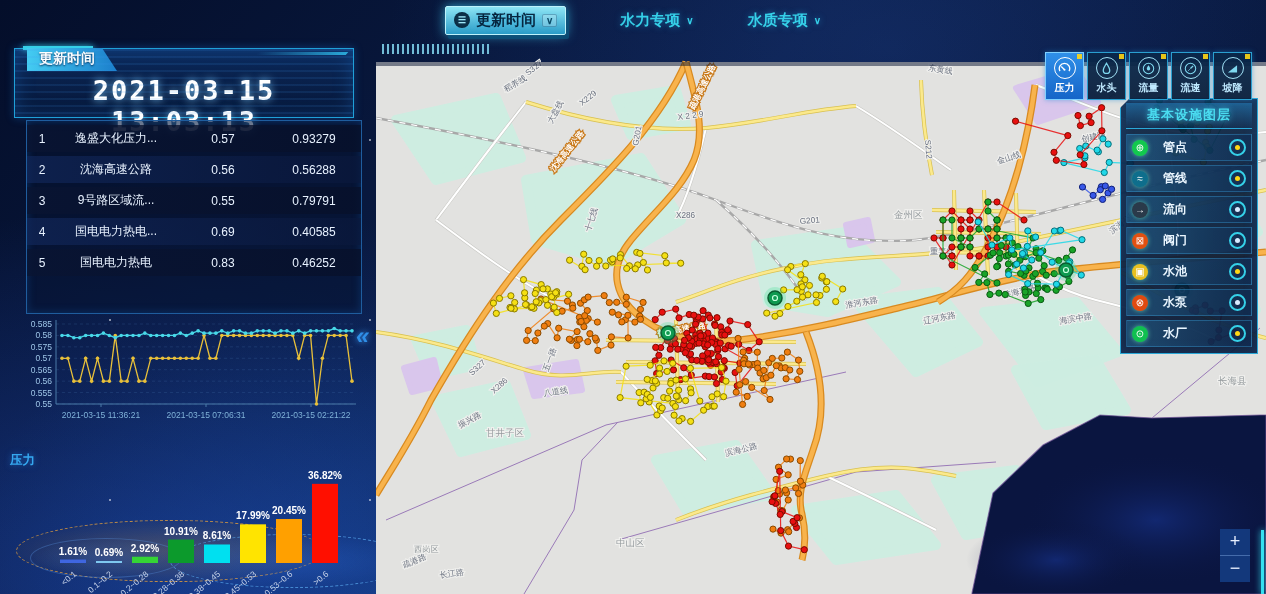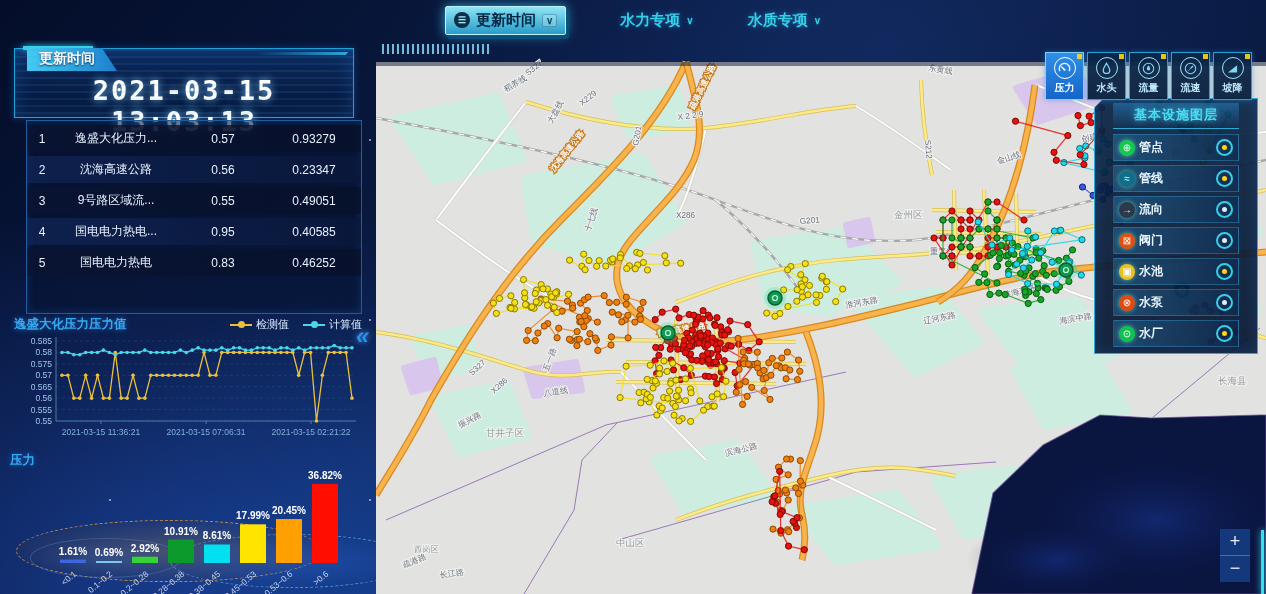--- a/index.html
+++ b/index.html
@@ -71,27 +71,27 @@
   .tool-btn{width:37px;height:46px;border:1px solid #2a9fd0;background:linear-gradient(180deg,rgba(10,40,75,.95),rgba(8,30,60,.95));
     display:flex;flex-direction:column;align-items:center;justify-content:center;gap:2px;cursor:pointer;position:relative;box-shadow:0 0 5px rgba(30,140,220,.5);}
   .tool-btn::after{content:"";position:absolute;right:1px;top:1px;width:5px;height:5px;background:#ffd714;opacity:.9;}
   .tool-btn.active{background:linear-gradient(180deg,#2f8fe8,#1565c8);border-color:#7fd0ff;}
   .tool-btn .t-ico{width:20px;height:20px;border-radius:50%;border:1.5px solid #9fe0f5;display:flex;align-items:center;justify-content:center;}
   .tool-btn.active .t-ico{border-color:#fff;}
   .tool-btn .t-label{font-size:10px;color:#bfe9ff;font-weight:bold;}
   .tool-btn.active .t-label{color:#fff;}
   
   .layer-panel{position:absolute;right:8px;top:58px;width:126px;z-index:19;border:1px solid #2aa8d8;background:linear-gradient(180deg,rgba(8,34,66,.92),rgba(5,20,48,.92));
-    box-shadow:0 0 10px rgba(30,150,230,.5),inset 0 0 14px rgba(30,120,220,.25);padding:4px 18px 6px;clip-path:polygon(10px 0,100% 0,100% 100%,0 100%,0 10px);}
+    box-shadow:0 0 10px rgba(30,150,230,.5),inset 0 0 14px rgba(30,120,220,.25);padding:4px 5px 6px;clip-path:polygon(10px 0,100% 0,100% 100%,0 100%,0 10px);}
   .layer-title{font-size:13px;font-weight:bold;letter-spacing:1px;text-align:center;color:#4adcf0;
     background:linear-gradient(180deg,rgba(40,150,220,.45),rgba(10,50,100,.2));border-bottom:1px solid #2aa8d8;padding:3px 0 4px;margin-bottom:5px;text-shadow:0 0 6px rgba(70,220,250,.8);}
   .layer-item{display:flex;align-items:center;height:25px;margin-top:4px;padding:0 5px;cursor:pointer;
     background:linear-gradient(90deg,rgba(50,160,220,.30),rgba(12,45,90,.45));border:1px solid rgba(60,170,230,.35);}
   .layer-ico{width:16px;height:16px;border-radius:50%;display:flex;align-items:center;justify-content:center;font-size:10px;color:#fff;box-shadow:0 0 5px rgba(120,255,200,.6);}
-  .layer-label{flex:1;margin-left:4px;font-size:12px;font-weight:bold;color:#eaf6ff;font-family:Liberation Mono, monospace;}
+  .layer-label{flex:1;margin-left:15px;font-size:12px;font-weight:bold;color:#eaf6ff;font-family:Liberation Mono, monospace;}
   .layer-toggle{width:13px;height:13px;border:2px solid #35d0e8;border-radius:50%;display:flex;align-items:center;justify-content:center;}
   .layer-toggle i{width:5px;height:5px;border-radius:50%;display:block;}
   
   .zoom-ctrl{position:absolute;right:16px;bottom:12px;width:30px;z-index:20;}
   .zoom-btn{width:30px;height:26px;background:rgba(20,60,130,.9);color:#e8f0ff;font-size:18px;line-height:25px;text-align:center;cursor:pointer;}
   .zoom-btn:first-child{border-bottom:1px solid rgba(120,160,220,.5);}
   .edge-accent{position:absolute;right:2px;bottom:0;width:3px;height:64px;background:#35e0f0;box-shadow:0 0 6px #35e0f0;z-index:21;}
   svg text{font-family:"Liberation Sans",sans-serif;}
 </style>
 </head>
@@ -124,61 +124,44 @@
       <div class="t-row">
         <div class="c-idx">1</div>
         <div class="c-name">逸盛大化压力...</div>
         <div class="c-mon">0.57</div>
         <div class="c-calc">0.93279</div>
       </div>
       <div class="t-row">
         <div class="c-idx">2</div>
         <div class="c-name">沈海高速公路</div>
         <div class="c-mon">0.56</div>
-        <div class="c-calc">0.23347</div>
+        <div class="c-calc">0.56288</div>
       </div>
       <div class="t-row">
         <div class="c-idx">3</div>
         <div class="c-name">9号路区域流...</div>
         <div class="c-mon">0.55</div>
-        <div class="c-calc">0.49051</div>
+        <div class="c-calc">0.79791</div>
       </div>
       <div class="t-row">
         <div class="c-idx">4</div>
         <div class="c-name">国电电力热电...</div>
-        <div class="c-mon">0.95</div>
+        <div class="c-mon">0.69</div>
         <div class="c-calc">0.40585</div>
       </div>
       <div class="t-row">
         <div class="c-idx">5</div>
         <div class="c-name">国电电力热电</div>
         <div class="c-mon">0.83</div>
         <div class="c-calc">0.46252</div>
       </div>
     </div>
 </div>
 
 <div class="chart-block" style="top:316px;height:136px;">
-  <div class="lc-head">
-    <div class="chart-title">逸盛大化压力压力值</div>
-    <div class="legend">
-      <span class="leg-item">
-        <span class="leg-swatch" style="background:#e8c03a">
-            <i style="background:#e8c03a"></i>
-          </span>
-        <span>检测值</span>
-      </span>
-      <span class="leg-item">
-        <span class="leg-swatch" style="background:#48d8e8">
-            <i style="background:#48d8e8"></i>
-          </span>
-        <span>计算值</span>
-      </span>
-    </div>
-  </div>
   <svg id="lineChart" width="356" height="118">
       <line x1="46" y1="88" x2="346" y2="88" stroke="rgba(80,130,190,.3)" stroke-dasharray="3,3" stroke-width="0.7"></line>
       <text x="42" y="91" text-anchor="end" font-size="8.5" fill="#9fc6e8">0.55</text>
       <line x1="46" y1="76.57142857142853" x2="346" y2="76.57142857142853" stroke="rgba(80,130,190,.3)" stroke-dasharray="3,3" stroke-width="0.7"></line>
       <text x="42" y="79.57142857142853" text-anchor="end" font-size="8.5" fill="#9fc6e8">0.555</text>
       <line x1="46" y1="65.14285714285707" x2="346" y2="65.14285714285707" stroke="rgba(80,130,190,.3)" stroke-dasharray="3,3" stroke-width="0.7"></line>
       <text x="42" y="68.14285714285707" text-anchor="end" font-size="8.5" fill="#9fc6e8">0.56</text>
       <line x1="46" y1="53.71428571428561" x2="346" y2="53.71428571428561" stroke="rgba(80,130,190,.3)" stroke-dasharray="3,3" stroke-width="0.7"></line>
       <text x="42" y="56.71428571428561" text-anchor="end" font-size="8.5" fill="#9fc6e8">0.565</text>
       <line x1="46" y1="42.285714285714135" x2="346" y2="42.285714285714135" stroke="rgba(80,130,190,.3)" stroke-dasharray="3,3" stroke-width="0.7"></line>

